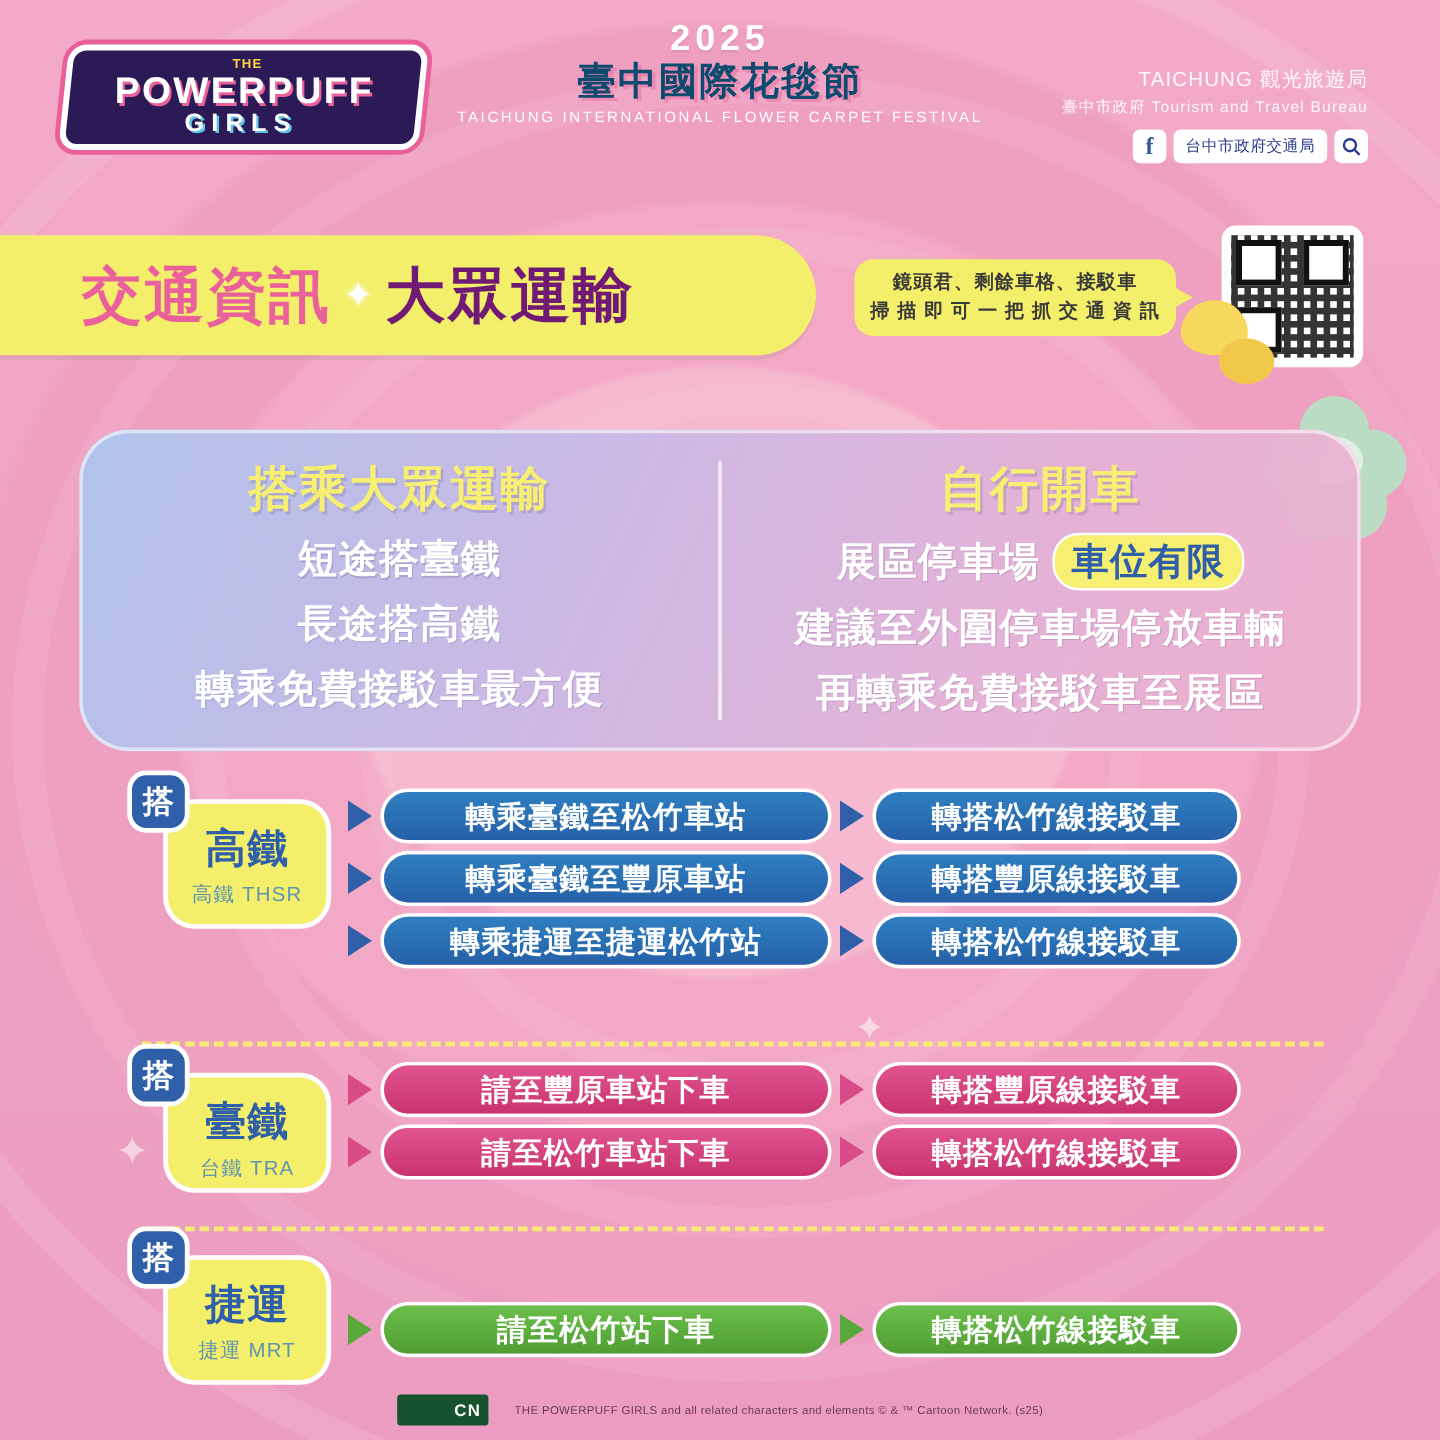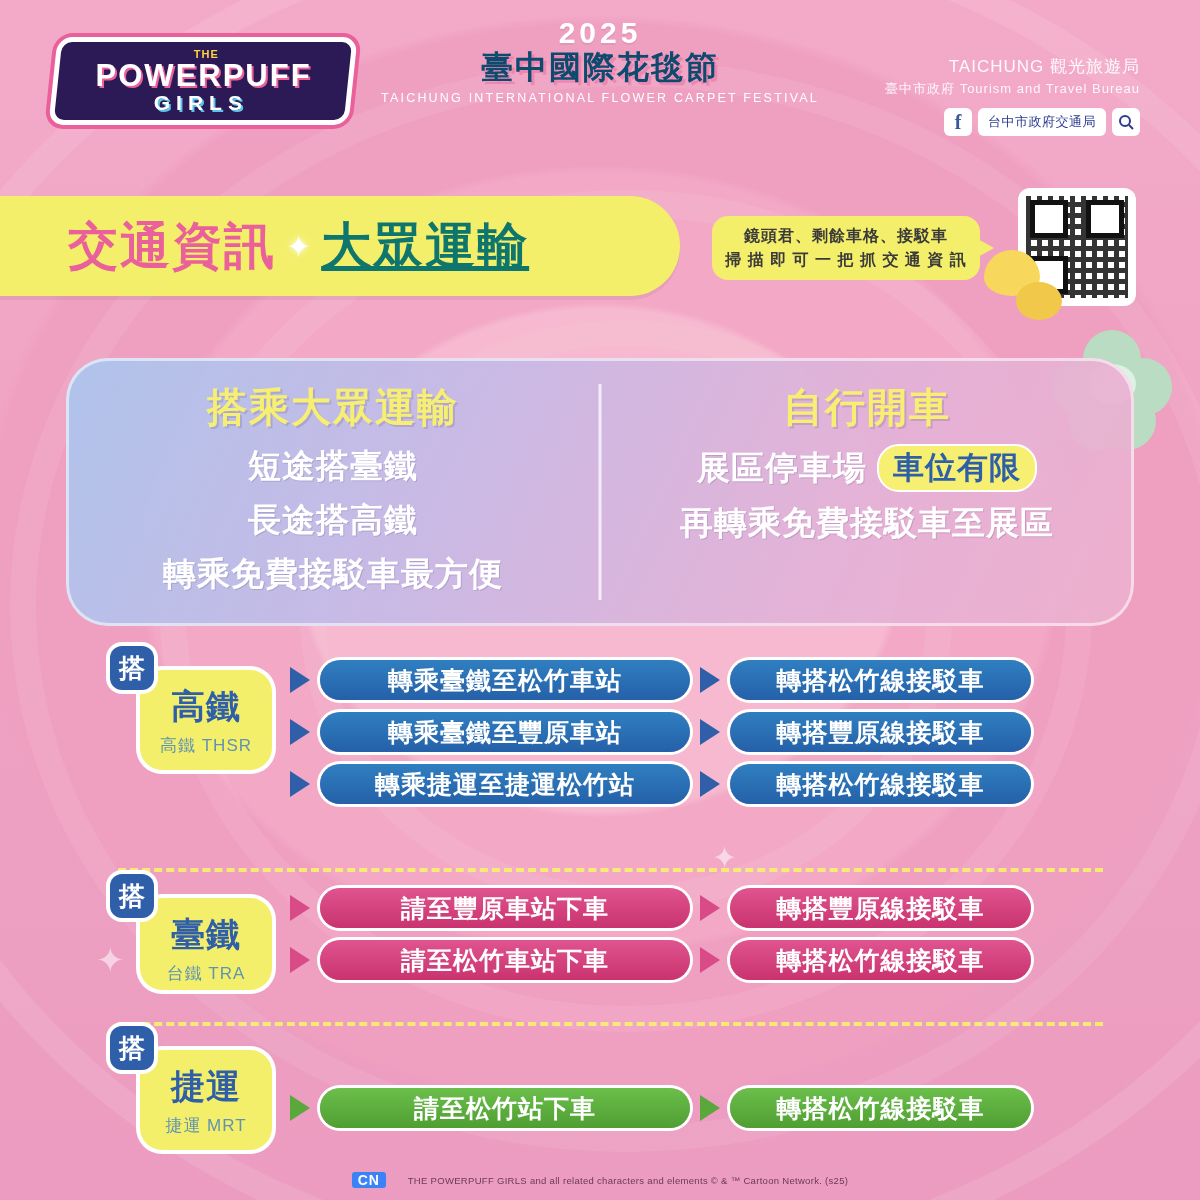--- a/index.html
+++ b/index.html
@@ -57,21 +57,21 @@
 
   
   .title-banner{
     position:absolute;left:-20px;top:196px;width:700px;height:100px;
     background:#f4ef6a;border-radius:0 52px 52px 0;
     display:flex;align-items:center;padding-left:88px;box-sizing:border-box;
     box-shadow:0 4px 0 rgba(0,0,0,.05);
   }
   .title-banner .t1{font-size:50px;font-weight:bold;color:#e9609a;letter-spacing:2px;}
   .title-banner .star{font-size:30px;color:#fff;margin:0 10px;text-shadow:0 0 6px #fff;}
-  .title-banner .t2{font-size:50px;font-weight:bold;color:#0f766e;letter-spacing:2px;text-decoration:underline;}
+  .title-banner .t2{font-size:50px;font-weight:bold;color:#701a75;letter-spacing:2px;}
 
   
   .bubble{
     position:absolute;left:712px;top:216px;width:268px;height:64px;background:#f4ef6a;
     border-radius:16px;display:flex;flex-direction:column;align-items:center;justify-content:center;
   }
   .bubble:after{content:"";position:absolute;right:-14px;top:22px;border-top:10px solid transparent;
     border-bottom:10px solid transparent;border-left:18px solid #f4ef6a;}
   .bubble div{font-size:16px;font-weight:bold;color:#3a3a3a;letter-spacing:1px;line-height:1.5;}
 
@@ -138,22 +138,22 @@
   }
   .cap.left{width:370px;}
   .cap.right{width:301px;}
   .blue{background:linear-gradient(180deg,#2f7fc0,#2560a8);}
   .pinkc{background:linear-gradient(180deg,#e0548f,#c9336f);}
   .greenc{background:linear-gradient(180deg,#6bbf4a,#4f9e33);}
   .sep{position:absolute;left:118px;width:985px;border-top:4px dashed #f7ef72;opacity:.95;}
   .sep1{top:868px;} .sep2{top:1022px;}
 
   .footer{position:absolute;left:0;bottom:12px;width:1200px;display:flex;align-items:center;justify-content:center;gap:10px;}
-  .cn-logo{width:34px;height:16px;background:#3b82f6;color:#fff;font-size:14px;font-weight:bold;
-     display:flex;align-items:center;justify-content:center;border-radius:3px;letter-spacing:1px;}
+  .cn-logo{width:34px;height:26px;background:#14532d;color:#fff;font-size:14px;font-weight:bold;
+     display:flex;align-items:center;justify-content:center;border-radius:3px;letter-spacing:1px;padding-left:42px;}
   .footer .txt{font-size:9.5px;color:#6b3b55;letter-spacing:.3px;margin-left:12px;}
 </style>
 </head>
 <body>
 
 <div class="bg-rings">
   <div class="ring r1"></div>
   <div class="ring r2"></div>
   <div class="ring r3"></div>
   <div class="ring r4"></div>
@@ -231,20 +231,21 @@
     <div class="line">長途搭高鐵</div>
     <div class="line">轉乘免費接駁車最方便</div>
   </div>
 
   <div class="col">
     <h3>自行開車</h3>
     <div class="line">
       <span>展區停車場</span>
       <span class="pill-yellow">車位有限</span>
     </div>
+    <div class="line">建議至外圍停車場停放車輛</div>
     <div class="line">再轉乘免費接駁車至展區</div>
   </div>
 </div>
 
 <div class="section s1">
   <div class="mode-badge">
     <div class="tag">搭</div>
     <div class="body">
       <div class="name">高鐵</div>
       <div class="glyph">高鐵 THSR</div>

